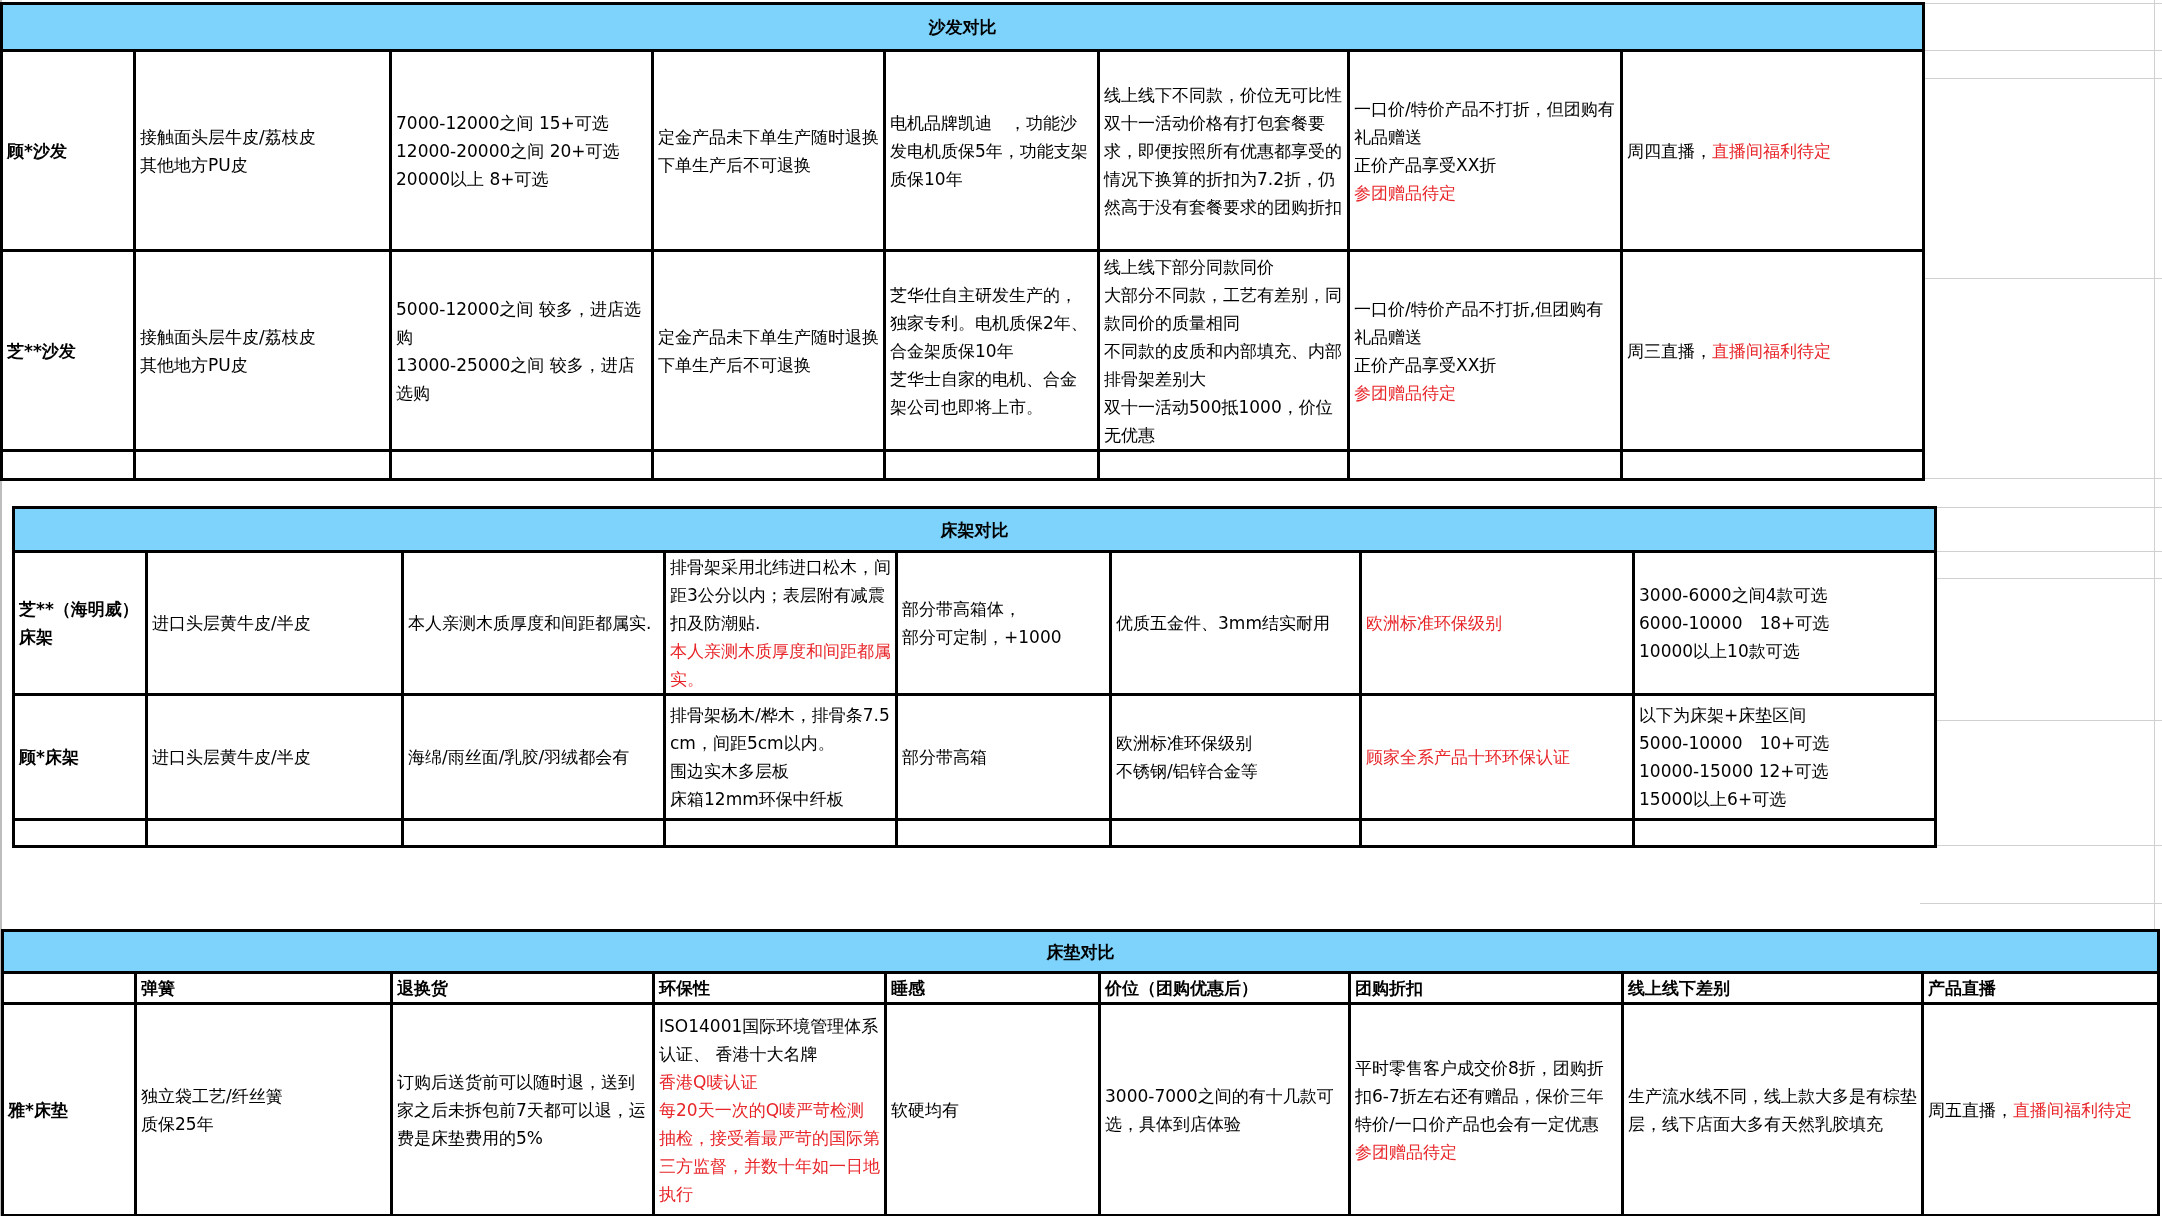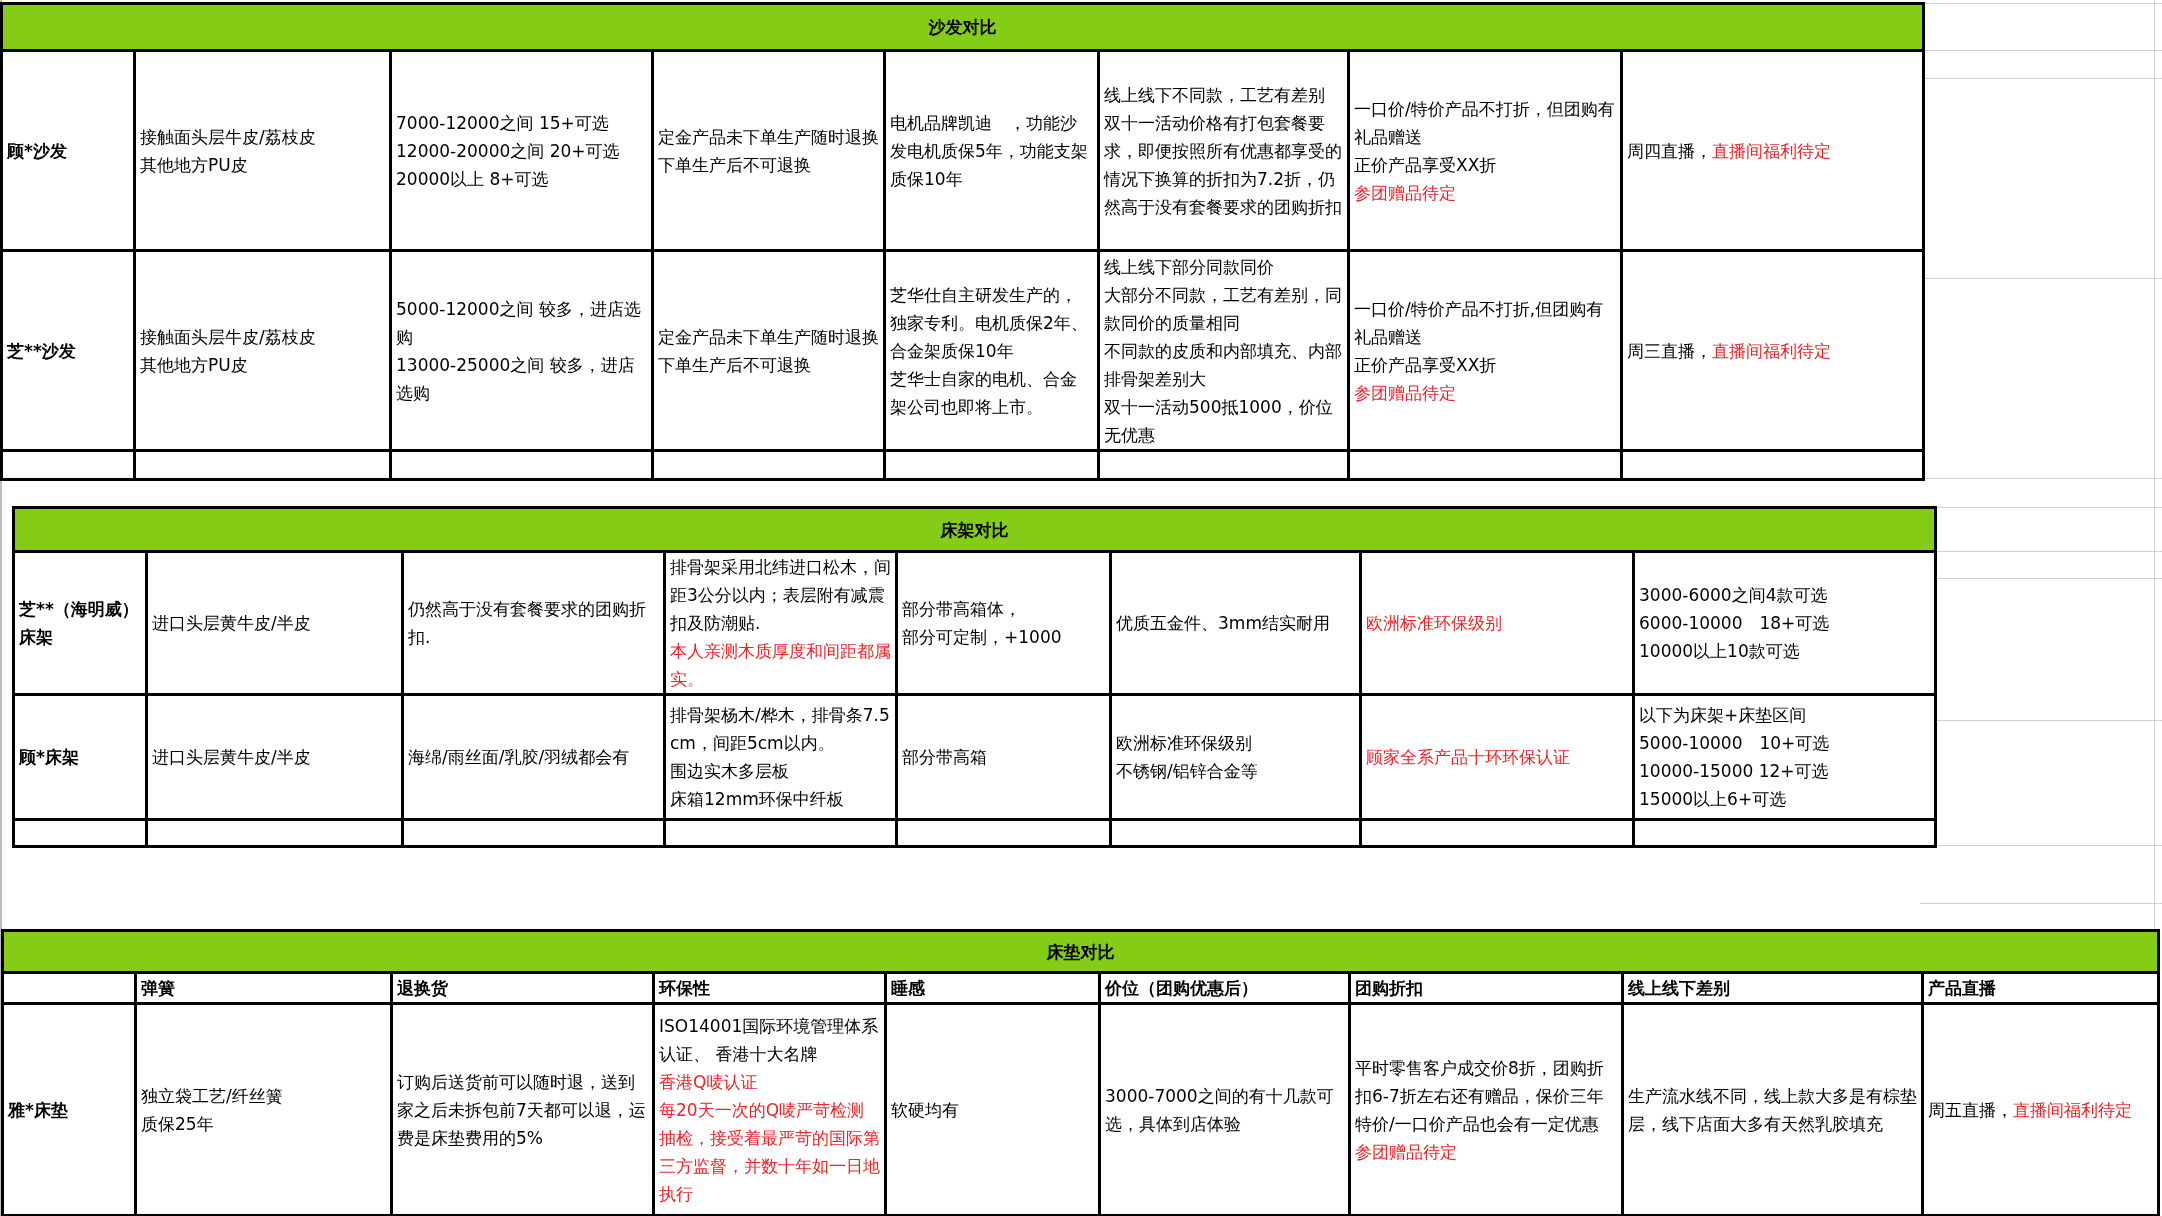--- a/index.html
+++ b/index.html
@@ -4,21 +4,21 @@
 <style>
   html, body { margin:0; padding:0; background:#fff; }
   body { width:2162px; height:1216px; overflow:hidden; position:relative;
          font-family:"DejaVu Sans","Liberation Sans",sans-serif; color:#000; }
   .left-edge { position:absolute; left:0; top:0; width:2px; height:1216px; background:#bdbdbd; }
   .ghost-v { position:absolute; top:0; width:1px; height:1216px; background:#d0d0d0; }
   .ghost-h { position:absolute; left:1920px; width:242px; height:1px; background:#d0d0d0; }
   table.sheet { position:absolute; border-collapse:collapse; table-layout:fixed; background:#fff; }
   table.sheet td { border:3px solid #000; padding:0 4px; font-size:17px; line-height:28px;
                    vertical-align:middle; overflow:hidden; word-break:break-all; }
-  td.title { background:#84cc16; text-align:center; font-weight:bold; font-size:20px; }
+  td.title { background:#7dd3fc; text-align:center; font-weight:bold; font-size:20px; }
   td.hdr { font-weight:bold; font-size:17px; line-height:22px; vertical-align:middle; }
   td.rowname { font-weight:bold; }
   .red { color:#e8262a; }
   .line { display:block; }
   .inl { display:inline; }
 </style>
 </head>
 <body>
 
 <div class="left-edge"></div>
@@ -62,21 +62,21 @@
           <span class="line">20000以上 8+可选</span>
         </td>
     <td>
           <span class="line">定金产品未下单生产随时退换</span>
           <span class="line">下单生产后不可退换</span>
         </td>
     <td>
           <span class="line">电机品牌凯迪　，功能沙发电机质保5年，功能支架质保10年</span>
         </td>
     <td>
-          <span class="line">线上线下不同款，工艺有差别</span>
+          <span class="line">线上线下不同款，价位无可比性</span>
           <span class="line">双十一活动价格有打包套餐要求，即便按照所有优惠都享受的情况下换算的折扣为7.2折，仍然高于没有套餐要求的团购折扣</span>
         </td>
     <td>
           <span class="line">一口价/特价产品不打折，但团购有礼品赠送</span>
           <span class="line">正价产品享受XX折</span>
           <span class="line red">参团赠品待定</span>
         </td>
     <td><span class="inl">周四直播，</span><span class="inl red">直播间福利待定</span></td>
   </tr>
   <tr style="height:200px">
@@ -134,21 +134,21 @@
       <col style="width:273px">
       <col style="width:302px">
     </colgroup>
   <tbody>
       <tr style="height:44px">
     <td class="title" colspan="8">床架对比</td>
   </tr>
   <tr style="height:142px">
     <td class="rowname">芝**（海明威）床架</td>
     <td>进口头层黄牛皮/半皮</td>
-    <td>仍然高于没有套餐要求的团购折扣.</td>
+    <td>本人亲测木质厚度和间距都属实.</td>
     <td>
           <span class="line">排骨架采用北纬进口松木，间距3公分以内；表层附有减震扣及防潮贴.</span>
           <span class="line red">本人亲测木质厚度和间距都属实。</span>
         </td>
     <td>
           <span class="line">部分带高箱体，</span>
           <span class="line">部分可定制，+1000</span>
         </td>
     <td>
           <span class="line">优质五金件、3mm结实耐用</span>

